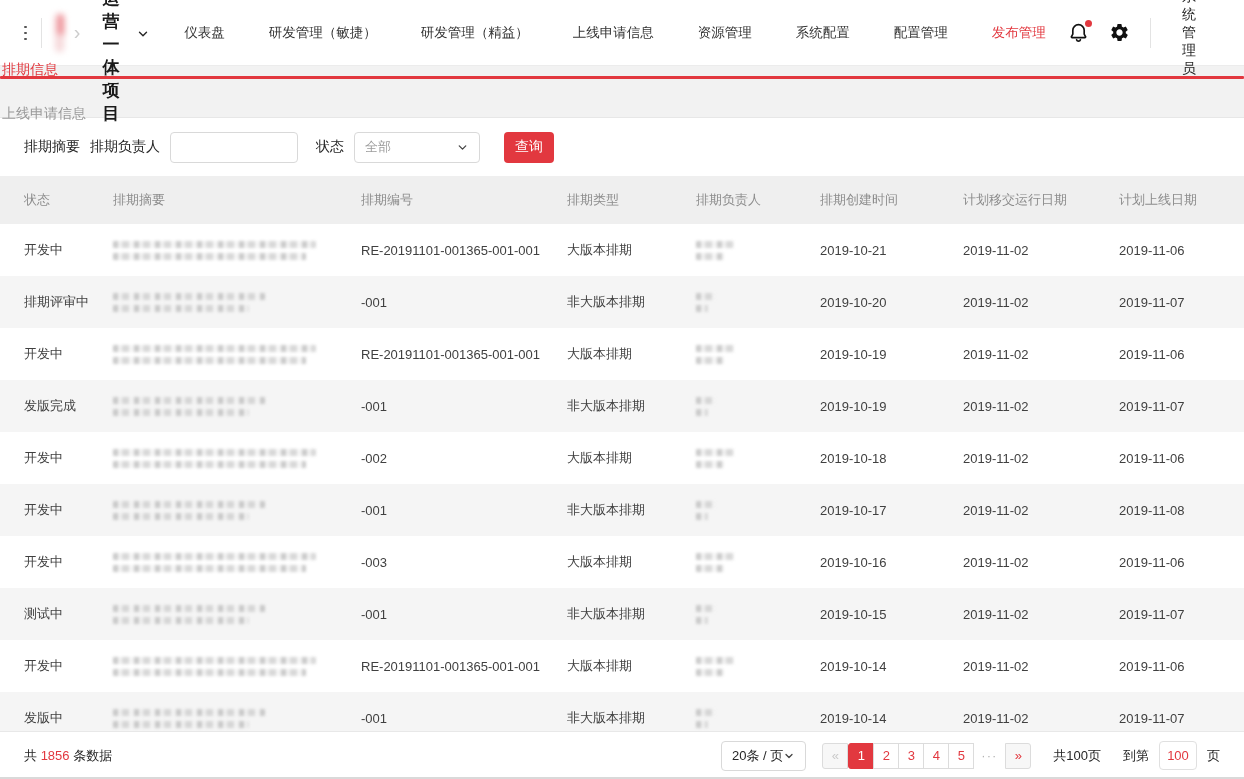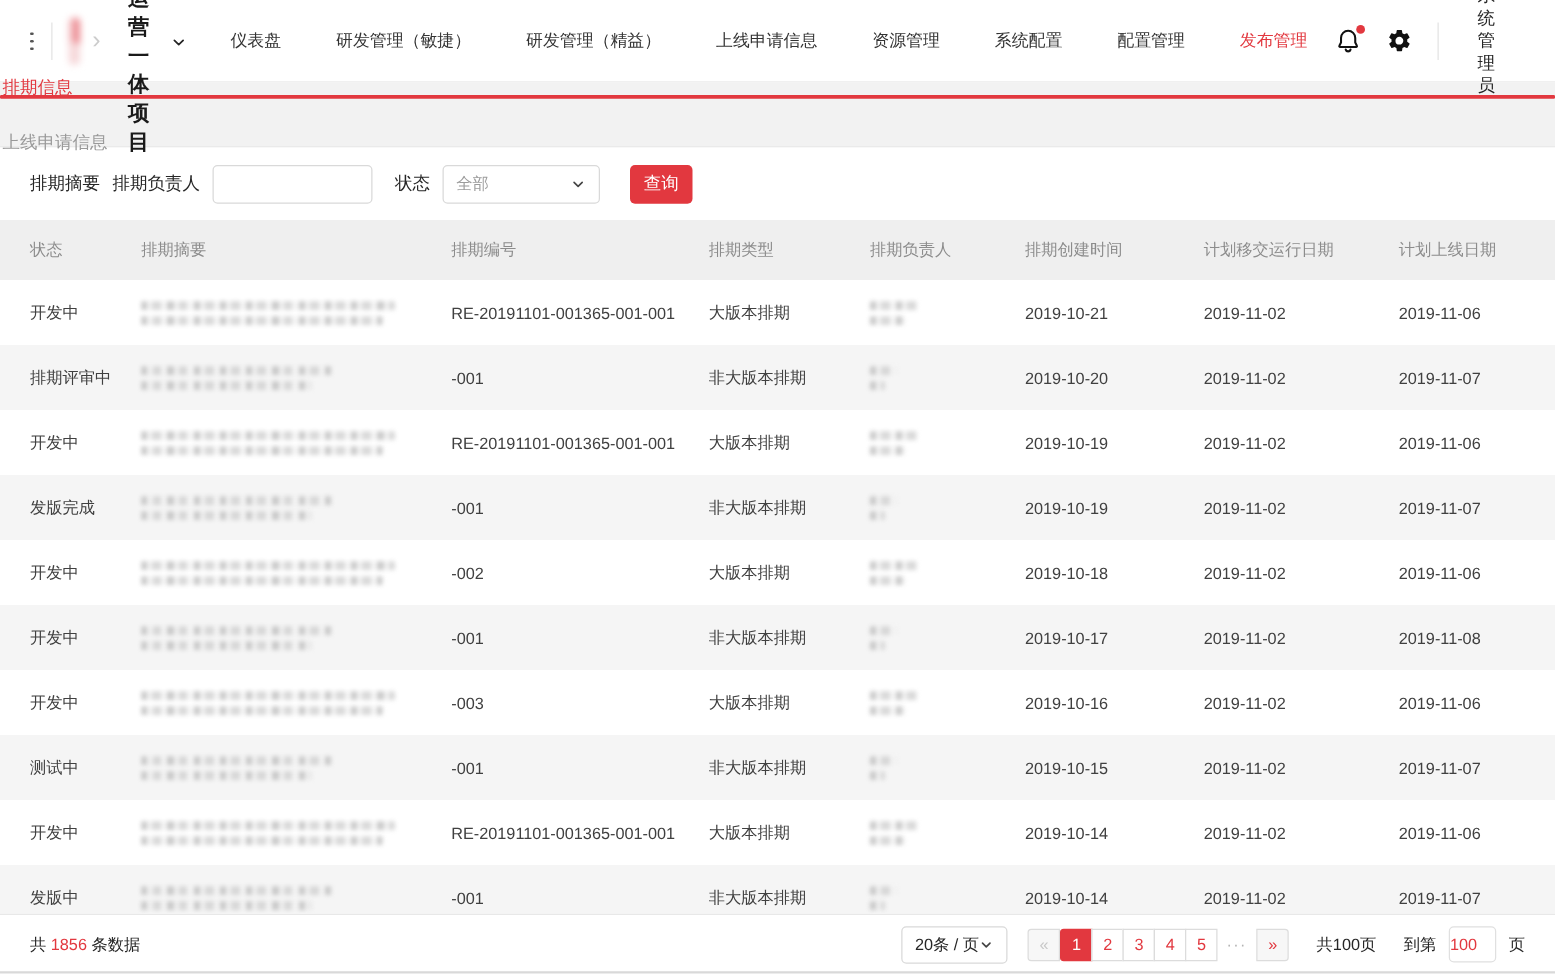--- a/index.html
+++ b/index.html
@@ -68,21 +68,21 @@
   .pages { display:flex; align-items:center; }
   .page-btn { min-width:26px; height:26px; border:1px solid #dcdcdc; background:#fff; color:var(--accent); font-size:13px; display:flex; align-items:center; justify-content:center; cursor:pointer; margin-left:-1px; padding:0 4px; }
   .page-btn:first-child { margin-left:0; border-radius:3px 0 0 3px; }
   .page-btn.nav { background:#f7f7f7; }
   .page-btn.prev { color:#c9c9c9; border-radius:3px 0 0 3px; }
   .page-btn.next { border-radius:0 3px 3px 0; margin-left:0; }
   .page-btn.active { background:var(--accent); border-color:var(--accent); color:#fff; }
   .ellipsis { color:#b3b3b3; font-size:13px; margin:0 8px 0 7px; letter-spacing:1px; }
   .pg-info { font-size:13px; color:#262626; margin-left:22px; }
   .goto { display:flex; align-items:center; gap:10px; margin-left:22px; font-size:13px; color:#262626; }
-  .goto-input { width:38px; height:29px; border:1px solid #e0e0e0; border-radius:4px; color:var(--accent); font-size:13px; outline:none; }
+  .goto-input { width:38px; height:29px; border:1px solid #e0e0e0; border-radius:4px; text-align:center; color:var(--accent); font-size:13px; outline:none; }
   .bottom-strip { position:absolute; bottom:0; left:0; right:0; height:2px; background:#d9d9d9; }
   svg { display:block; }
 </style>
 </head>
 <body>
 
 <div class="app">
 
   <div class="topbar">
     <div class="hamburger">

